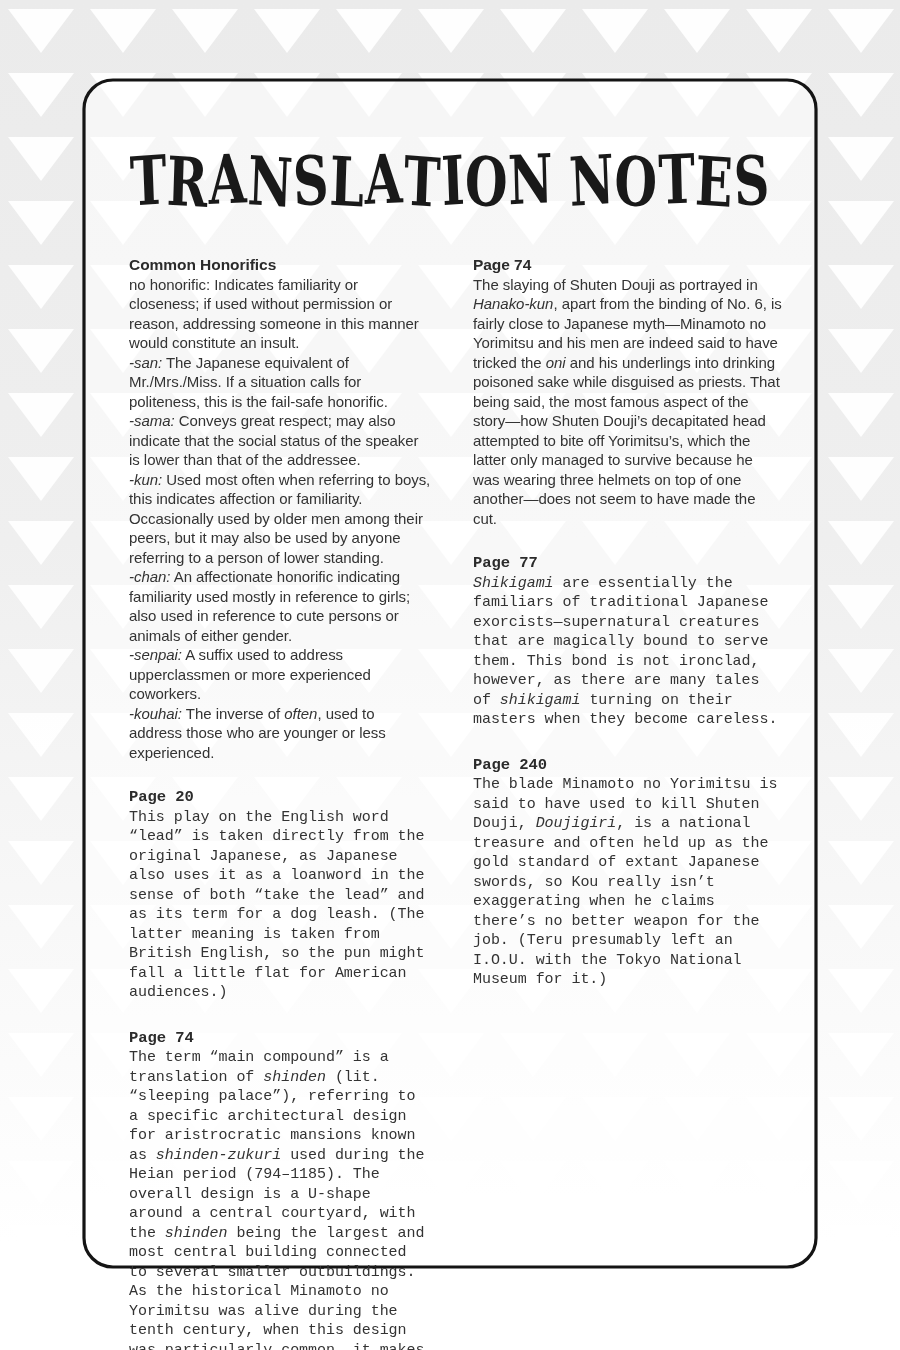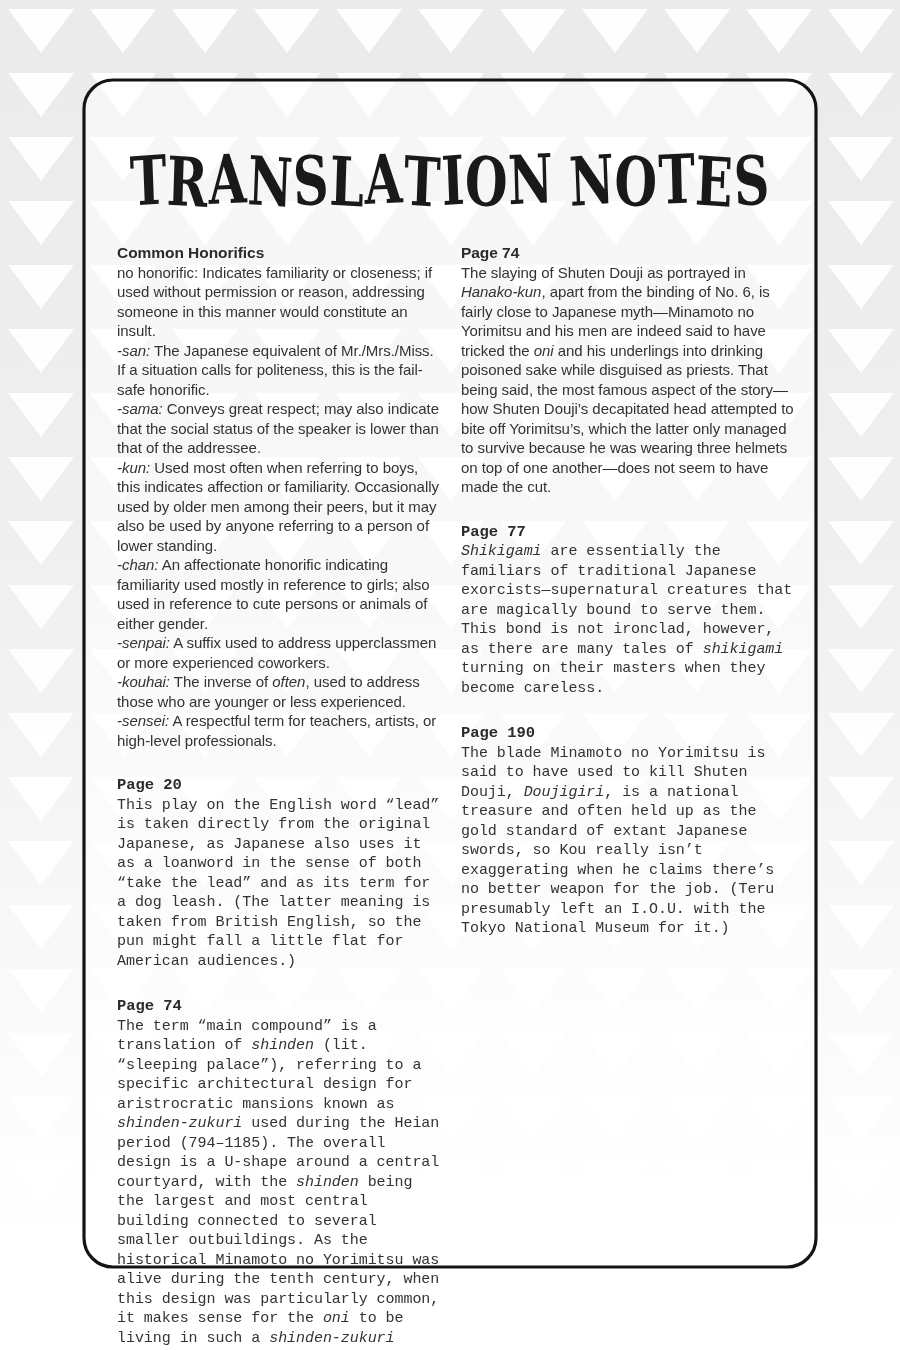--- a/index.html
+++ b/index.html
@@ -42,21 +42,21 @@
     position: absolute;
     top: 243px;
     color: #333333;
     font-size: 15px;
     line-height: 19.5px;
     letter-spacing: -0.05px;
   }
   .col-left  { left: 117px; width: 326px; }
   .col-right { left: 461px; width: 334px; }
 
-  .col section { margin: 0; padding: 0; }
+  .col section { margin: 12px; padding: 0; }
   .col section + section { margin-top: 26px; font-family: Liberation Mono, monospace; }
   .col h3 {
     margin: 0; padding: 0;
     font-size: 15.5px;
     line-height: 19.5px;
     font-weight: 700;
     color: #2b2b2b;
   }
   .col p { margin: 0; padding: 0; }
   .rb { font-weight: 400; }
@@ -311,38 +311,37 @@
   <div class="col col-left">
       <section>
         <h3>Common Honorifics</h3>
         <p><span class="rb ">no honorific:</span><span class=""> Indicates familiarity or closeness; if used without permission or reason, addressing someone in this manner would constitute an insult.</span></p>
         <p><span class="rb ri">-san:</span><span class=""> The Japanese equivalent of Mr./Mrs./Miss. If a situation calls for politeness, this is the fail-safe honorific.</span></p>
         <p><span class="rb ri">-sama:</span><span class=""> Conveys great respect; may also indicate that the social status of the speaker is lower than that of the addressee.</span></p>
         <p><span class="rb ri">-kun:</span><span class=""> Used most often when referring to boys, this indicates affection or familiarity. Occasionally used by older men among their peers, but it may also be used by anyone referring to a person of lower standing.</span></p>
         <p><span class="rb ri">-chan:</span><span class=""> An affectionate honorific indicating familiarity used mostly in reference to girls; also used in reference to cute persons or animals of either gender.</span></p>
         <p><span class="rb ri">-senpai:</span><span class=""> A suffix used to address upperclassmen or more experienced coworkers.</span></p>
         <p><span class="rb ri">-kouhai:</span><span class=""> The inverse of </span><span class="ri">often</span><span class="">, used to address those who are younger or less experienced.</span></p>
-        <p><span class="rb ri">-sensei:</span><span class=""> A respectful term for teachers, artists, or high-level professionals.</span></p>
       </section>
       <section>
         <h3>Page 20</h3>
         <p><span class="">This play on the English word “lead” is taken directly from the original Japanese, as Japanese also uses it as a loanword in the sense of both “take the lead” and as its term for a dog leash. (The latter meaning is taken from British English, so the pun might fall a little flat for American audiences.)</span></p>
       </section>
       <section>
         <h3>Page 74</h3>
         <p><span class="">The term “main compound” is a translation of </span><span class="ri">shinden</span><span class=""> (lit. “sleeping palace”), referring to a specific architectural design for aristrocratic mansions known as </span><span class="ri">shinden-zukuri</span><span class=""> used during the Heian period (794–1185). The overall design is a U-shape around a central courtyard, with the </span><span class="ri">shinden</span><span class=""> being the largest and most central building connected to several smaller outbuildings. As the historical Minamoto no Yorimitsu was alive during the tenth century, when this design was particularly common, it makes sense for the </span><span class="ri">oni</span><span class=""> to be living in such a </span><span class="ri">shinden-zukuri</span><span class=""> style mansion.</span></p>
       </section>
     </div>
   <div class="col col-right">
       <section>
         <h3>Page 74</h3>
         <p><span class="">The slaying of Shuten Douji as portrayed in </span><span class="ri">Hanako-kun</span><span class="">, apart from the binding of No. 6, is fairly close to Japanese myth—Minamoto no Yorimitsu and his men are indeed said to have tricked the </span><span class="ri">oni</span><span class=""> and his underlings into drinking poisoned sake while disguised as priests. That being said, the most famous aspect of the story—how Shuten Douji’s decapitated head attempted to bite off Yorimitsu’s, which the latter only managed to survive because he was wearing three helmets on top of one another—does not seem to have made the cut.</span></p>
       </section>
       <section>
         <h3>Page 77</h3>
         <p><span class="ri">Shikigami</span><span class=""> are essentially the familiars of traditional Japanese exorcists—supernatural creatures that are magically bound to serve them. This bond is not ironclad, however, as there are many tales of </span><span class="ri">shikigami</span><span class=""> turning on their masters when they become careless.</span></p>
       </section>
       <section>
-        <h3>Page 190</h3>
+        <h3>Page 240</h3>
         <p><span class="">The blade Minamoto no Yorimitsu is said to have used to kill Shuten Douji, </span><span class="ri">Doujigiri</span><span class="">, is a national treasure and often held up as the gold standard of extant Japanese swords, so Kou really isn’t exaggerating when he claims there’s no better weapon for the job. (Teru presumably left an I.O.U. with the Tokyo National Museum for it.)</span></p>
       </section>
     </div>
 </div>
 
 </body></html>

